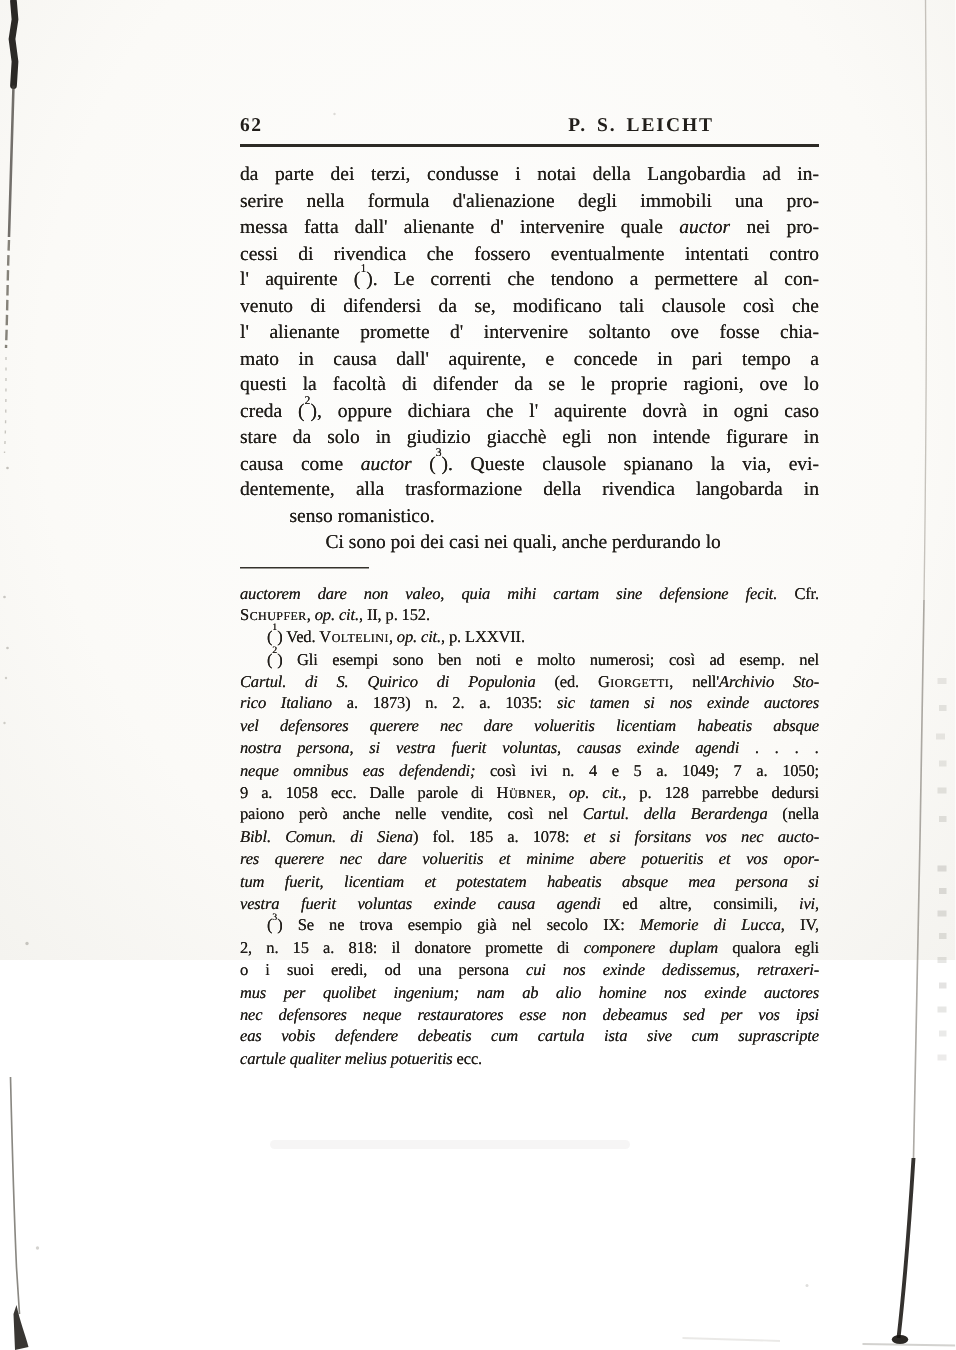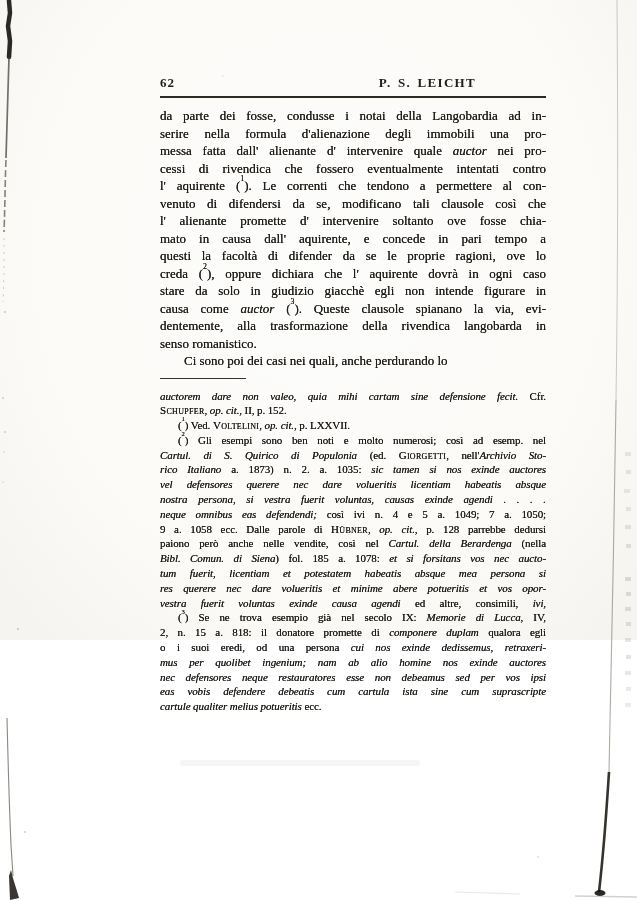--- a/index.html
+++ b/index.html
@@ -52,21 +52,21 @@
   }
   .main { margin-top: 9px; }
   .main .line {
     font-size: 13px;
     line-height: 17.5px;
     text-align: justify;
     text-align-last: justify;
     -moz-text-align-last: justify;
     text-shadow: 0 0 0.4px currentColor;
   }
-  .main .line.last { text-align-last: left; -moz-text-align-last: left; }
+  .main .line.last { text-align-last: left; margin-left: 33px; -moz-text-align-last: left; }
   .main .para.indent .line:first-child { text-indent: 24px; }
   .fnrule {
     width: 86px;
     border-top: 1.5px solid #35322c;
     margin: 8px 0 10px 0;
   }
   .fn .line {
     font-size: 11px;
     line-height: 14.8px;
     letter-spacing: -0.1px;
@@ -146,21 +146,21 @@
     <div class="header">
       <span class="pagenum">62</span>
       <span class="title">P. S. LEICHT</span>
       <span class="pagenum right"></span>
     </div>
 
     <div class="rule"></div>
 
     <div class="main">
         <div class="para">
-          <div class="line">da parte dei fosse, condusse i notai della Langobardia ad in-</div>
+          <div class="line">da parte dei terzi, condusse i notai della Langobardia ad in-</div>
           <div class="line">serire nella formula d'alienazione degli immobili una pro-</div>
           <div class="line">messa fatta dall' alienante d' intervenire quale <i>auctor</i> nei pro-</div>
           <div class="line">cessi di rivendica che fossero eventualmente intentati contro</div>
           <div class="line">l' aquirente (<sup>1</sup>). Le correnti che tendono a permettere al con-</div>
           <div class="line">venuto di difendersi da se, modificano tali clausole così che</div>
           <div class="line">l' alienante promette d' intervenire soltanto ove fosse chia-</div>
           <div class="line">mato in causa dall' aquirente, e concede in pari tempo a</div>
           <div class="line">questi la facoltà di difender da se le proprie ragioni, ove lo</div>
           <div class="line">creda (<sup>2</sup>), oppure dichiara che l' aquirente dovrà in ogni caso</div>
           <div class="line">stare da solo in giudizio giacchè egli non intende figurare in</div>
@@ -186,29 +186,29 @@
         <div class="para indent">
           <div class="line">(<sup>2</sup>) Gli esempi sono ben noti e molto numerosi; così ad esemp. nel</div>
           <div class="line"><i>Cartul. di S. Quirico di Populonia</i> (ed. <span class="sc">Giorgetti</span>, nell'<i>Archivio Sto-</i></div>
           <div class="line"><i>rico Italiano</i> a. 1873) n. 2. a. 1035: <i>sic tamen si nos exinde auctores</i></div>
           <div class="line"><i>vel defensores querere nec dare volueritis licentiam habeatis absque</i></div>
           <div class="line"><i>nostra persona, si vestra fuerit voluntas, causas exinde agendi . . . .</i></div>
           <div class="line"><i>neque omnibus eas defendendi;</i> così ivi n. 4 e 5 a. 1049; 7 a. 1050;</div>
           <div class="line">9 a. 1058 ecc. Dalle parole di <span class="sc">Hübner</span>, <i>op. cit.</i>, p. 128 parrebbe dedursi</div>
           <div class="line">paiono però anche nelle vendite, così nel <i>Cartul. della Berardenga</i> (nella</div>
           <div class="line"><i>Bibl. Comun. di Siena</i>) fol. 185 a. 1078: <i>et si forsitans vos nec aucto-</i></div>
+          <div class="line"><i>res querere nec dare volueritis et minime abere potueritis et vos opor-</i></div>
           <div class="line"><i>tum fuerit, licentiam et potestatem habeatis absque mea persona si</i></div>
-          <div class="line"><i>res querere nec dare volueritis et minime abere potueritis et vos opor-</i></div>
           <div class="line"><i>vestra fuerit voluntas exinde causa agendi</i> ed altre, consimili, <i>ivi</i>,</div>
         </div>
         <div class="para indent">
           <div class="line">(<sup>3</sup>) Se ne trova esempio già nel secolo IX: <i>Memorie di Lucca</i>, IV,</div>
           <div class="line">2, n. 15 a. 818: il donatore promette di <i>componere duplam</i> qualora egli</div>
           <div class="line">o i suoi eredi, od una persona <i>cui nos exinde dedissemus, retraxeri-</i></div>
           <div class="line"><i>mus per quolibet ingenium; nam ab alio homine nos exinde auctores</i></div>
           <div class="line"><i>nec defensores neque restauratores esse non debeamus sed per vos ipsi</i></div>
-          <div class="line"><i>eas vobis defendere debeatis cum cartula ista sine cum suprascripte</i></div>
+          <div class="line"><i>eas vobis defendere debeatis cum cartula ista sive cum suprascripte</i></div>
           <div class="line last"><i>cartule qualiter melius potueritis</i> ecc.</div>
         </div>
       </div>
 
   </div>
 </div>
 
 </body></html>

